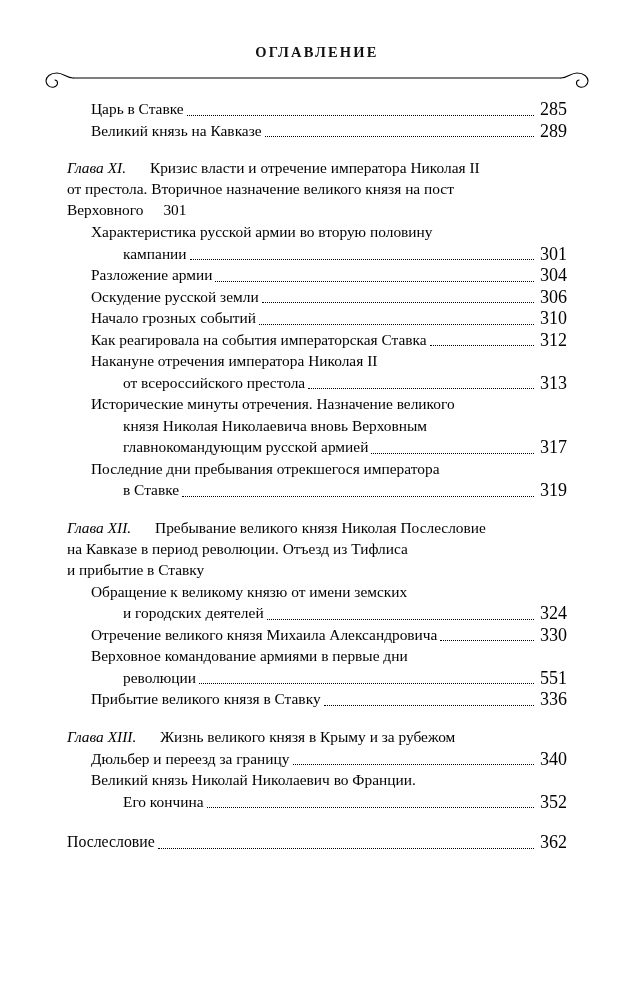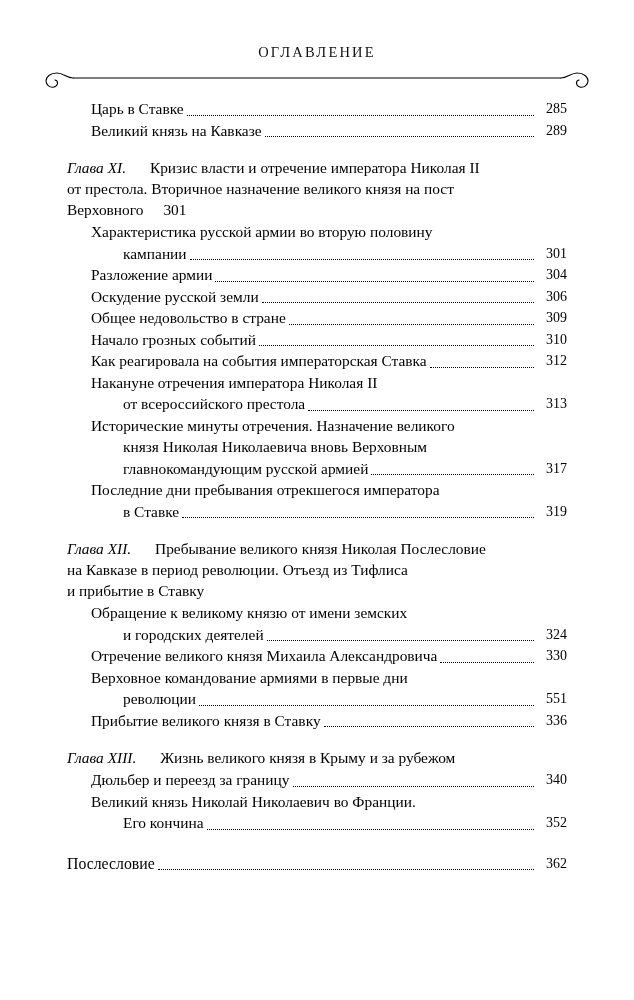--- a/index.html
+++ b/index.html
@@ -27,21 +27,21 @@
 
   
   .header {
     padding-top: 44px;
     text-align: center;
   }
   .header-title {
     font-family: "Liberation Serif", serif;
     font-size: 14.5px;
     letter-spacing: 2.2px;
-    font-weight: 400;
+    font-weight: 700;
     text-transform: uppercase;
     color: #111;
   }
   .rule-wrap {
     margin-top: 6px;
     position: relative;
     height: 22px;
     width: 560px;
     margin-left: auto;
     margin-right: auto;
@@ -68,21 +68,21 @@
   }
   .entry .leader {
     flex: 1 1 auto;
     border-bottom: 1px dotted #000;
     margin: 0 3px 4px 3px;
     height: 0;
     min-width: 8px;
   }
   .entry .pg {
     white-space: nowrap;
-    font-size: 14px;
+    font-size: 18px;
     text-align: right;
     min-width: 30px;
   }
 
   
   .lvl-chapter { margin-left: 0px; }
   .lvl-1 { margin-left: 24px; }
   .lvl-2 { margin-left: 56px; }
 
   
@@ -165,25 +165,20 @@
       <span class="txt">Разложение армии</span>
       <span class="leader"></span>
       <span class="pg">304</span>
     </div>
     <div class="entry lvl-1">
       <span class="txt">Оскудение русской земли</span>
       <span class="leader"></span>
       <span class="pg">306</span>
     </div>
     <div class="entry lvl-1">
-      <span class="txt">Общее недовольство в стране</span>
-      <span class="leader"></span>
-      <span class="pg">309</span>
-    </div>
-    <div class="entry lvl-1">
       <span class="txt">Начало грозных событий</span>
       <span class="leader"></span>
       <span class="pg">310</span>
     </div>
     <div class="entry lvl-1">
       <span class="txt">Как реагировала на события императорская Ставка</span>
       <span class="leader"></span>
       <span class="pg">312</span>
     </div>
 

